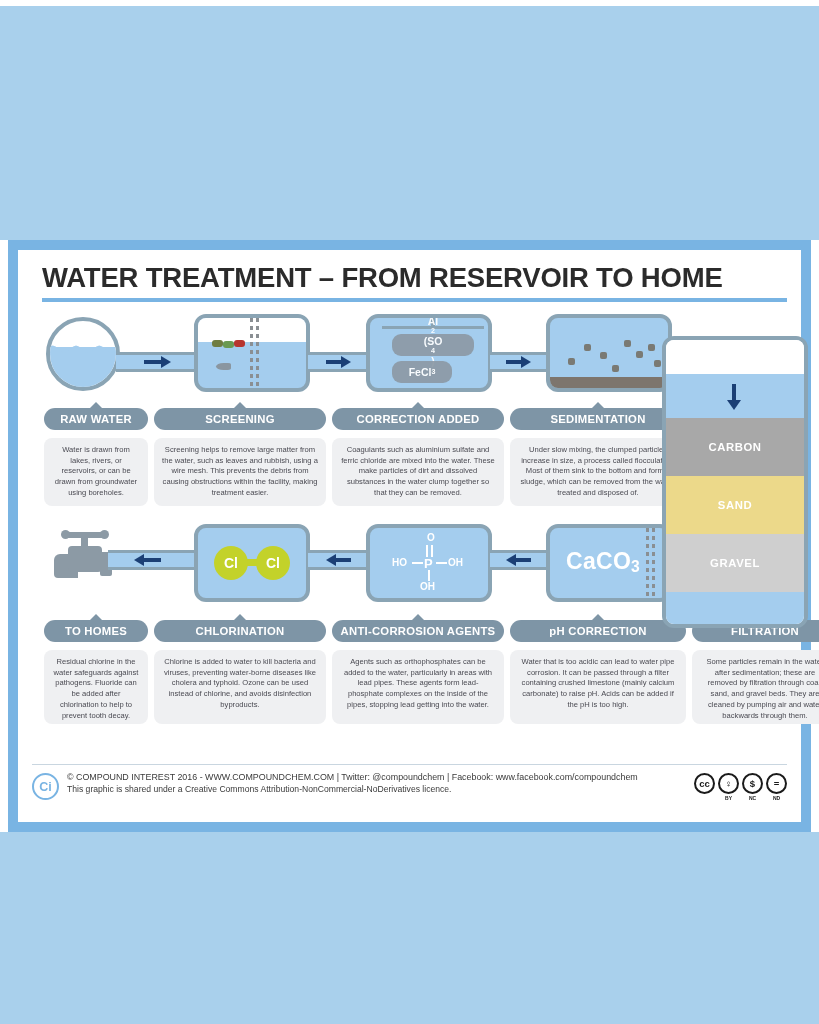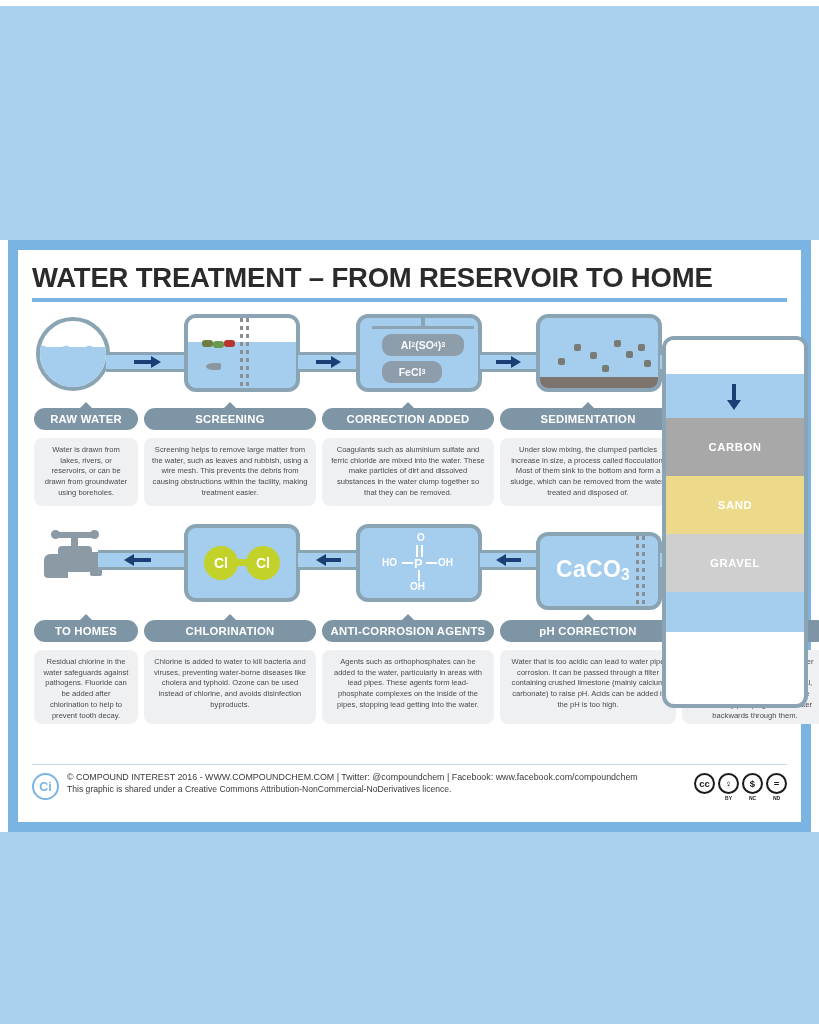--- a/index.html
+++ b/index.html
@@ -28,21 +28,21 @@
     position: absolute;
     left: 8px; top: 240px;
     width: 803px; height: 592px;
     background: #79b4e3;
     padding: 10px;
   }
   .poster {
     position: relative;
     width: 100%; height: 100%;
     background: #ffffff;
-    padding: 14px 14px 0 14px;
+    padding: 14px 14px 0 24px;
   }
 
   
   .title {
     font-size: 27.5px;
     font-weight: bold;
     letter-spacing: -0.2px;
     color: #2b2b2b;
     white-space: nowrap;
     line-height: 1.05;
@@ -144,21 +144,21 @@
     font-size: 7.6px;
     line-height: 1.42;
     text-align: center;
     padding: 7px 8px;
   }
 
   
   .tower {
     position: absolute;
     left: 662px; top: 336px;
-    width: 146px; height: 372px;
+    width: 146px; height: 292px;
     border: 4px solid #8aa4b4;
     border-radius: 12px;
     background: #ffffff;
     overflow: hidden;
     z-index: 2;
   }
   .tower-layer {
     position: absolute; left: 0; width: 100%;
     display: flex; align-items: center; justify-content: center;
     color: #ffffff; font-weight: bold;
@@ -299,21 +299,21 @@
           <div class="debris" style="left:36px; top:22px; background:#b7352f;"></div>
           <div class="fish" style="left:18px; top:45px;"></div>
         </div>
         <div class="pipe" style="left:266px; top:40px; width:60px;"></div>
         <div class="arrow-stem" style="left:284px; top:48px; width:16px;"></div>
         <div class="arrow-r" style="left:299px; top:44px;"></div>
 
         <div class="tank" style="left:324px; top:2px; width:126px; height:78px;">
           <div style="position:absolute;left:12px;top:8px;width:102px;height:3px;background:#8aa4b4;"></div>
           <div style="position:absolute;left:61px;top:0;width:4px;height:10px;background:#8aa4b4;"></div>
-          <div class="chem-pill" style="left:22px; top:16px; width:82px; height:22px;">
+          <div class="chem-pill" style="left:22px; top:16px; width:82px; height:22px;flex-direction:column;">
             <span>Al</span>
               <sub>2</sub>
               <span>(SO</span>
               <sub>4</sub>
               <span>)</span>
               <sub>3</sub>
           </div>
           <div class="chem-pill" style="left:22px; top:43px; width:60px; height:22px;">
             <span>FeCl</span>
               <sub>3</sub>
@@ -398,21 +398,21 @@
           <div class="phos" style="left:54px; top:28px; font-size:13px;">P</div>
           <div class="phos-bond" style="left:66px; top:34px; width:11px; height:2px;"></div>
           <div class="phos" style="left:78px; top:29px;">OH</div>
           <div class="phos-bond" style="left:58px; top:42px; width:2px; height:11px;"></div>
           <div class="phos" style="left:50px; top:53px;">OH</div>
         </div>
         <div class="pipe" style="left:448px; top:24px; width:58px;"></div>
         <div class="arrow-l" style="left:464px; top:28px;"></div>
         <div class="arrow-stem" style="left:473px; top:32px; width:16px;"></div>
 
-        <div class="tank" style="left:504px; top:-2px; width:126px; height:78px;margin-top:8px;">
+        <div class="tank" style="left:504px; top:-2px; width:126px; height:78px;">
           <div class="caco3" style="left:16px; top:20px;">
             <span>CaCO</span><sub>3</sub>
           </div>
           <div class="mesh" style="left:96px; top:0; height:100%;"></div>
           <div class="mesh" style="left:102px; top:0; height:100%;"></div>
         </div>
         <div class="pipe" style="left:628px; top:24px; width:42px;"></div>
         <div class="arrow-l" style="left:638px; top:28px;"></div>
         <div class="arrow-stem" style="left:647px; top:32px; width:14px;"></div>
       </div>

